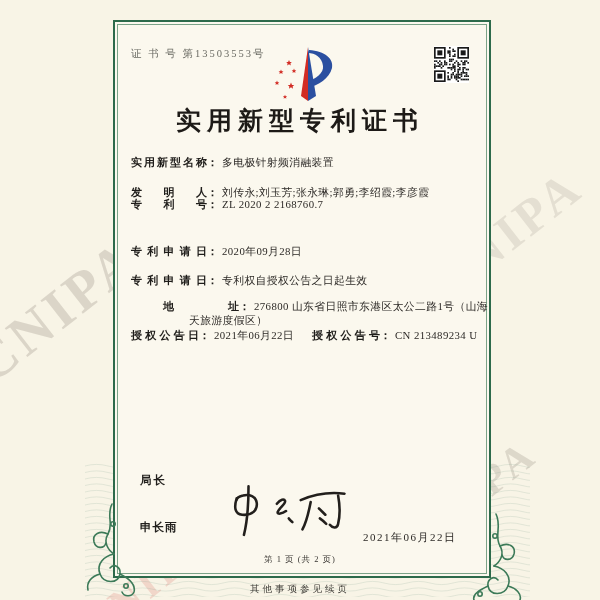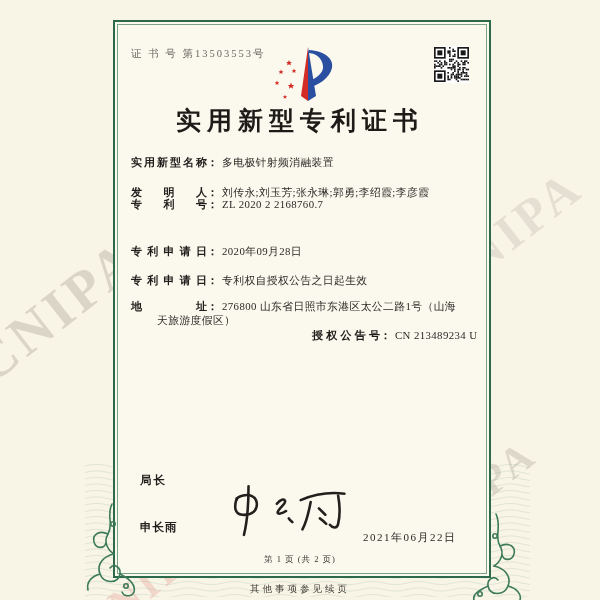--- a/index.html
+++ b/index.html
@@ -276,25 +276,28 @@
 </div>
 <div class="frow" style="top:197px;">
   <span class="flabel">专利号</span><span class="fcolon">：</span><span class="fvalue">ZL 2020 2 2168760.7</span>
 </div>
 <div class="frow" style="top:244px;">
   <span class="flabel">专利申请日</span><span class="fcolon">：</span><span class="fvalue">2020年09月28日</span>
 </div>
 <div class="frow" style="top:273px;">
   <span class="flabel">专利申请日</span><span class="fcolon">：</span><span class="fvalue">专利权自授权公告之日起生效</span>
 </div>
-<div class="frow addr-row" style="top:299px;">
+<div class="frow addr-row" style="top:299px;margin-left:32px;">
   <span class="addr-label"><span class="flabel">地址</span><span class="fcolon">：</span></span>
   <span class="addr-val fvalue">276800 山东省日照市东港区太公二路1号（山海天旅游度假区）</span>
 </div>
 <div class="frow" style="top:328px;">
+  <span>
+    <span class="glabel">授权公告日</span><span class="fcolon">：</span><span class="fvalue">2021年06月22日</span>
+  </span>
   <span class="grant2">
     <span class="glabel">授权公告号</span><span class="fcolon">：</span><span class="fvalue">CN 213489234 U</span>
   </span>
 </div>
 
 <div class="abs paras">
 </div>
 
 <div class="abs signer-title">局长</div>
 <div class="abs signer-name">申长雨</div>

